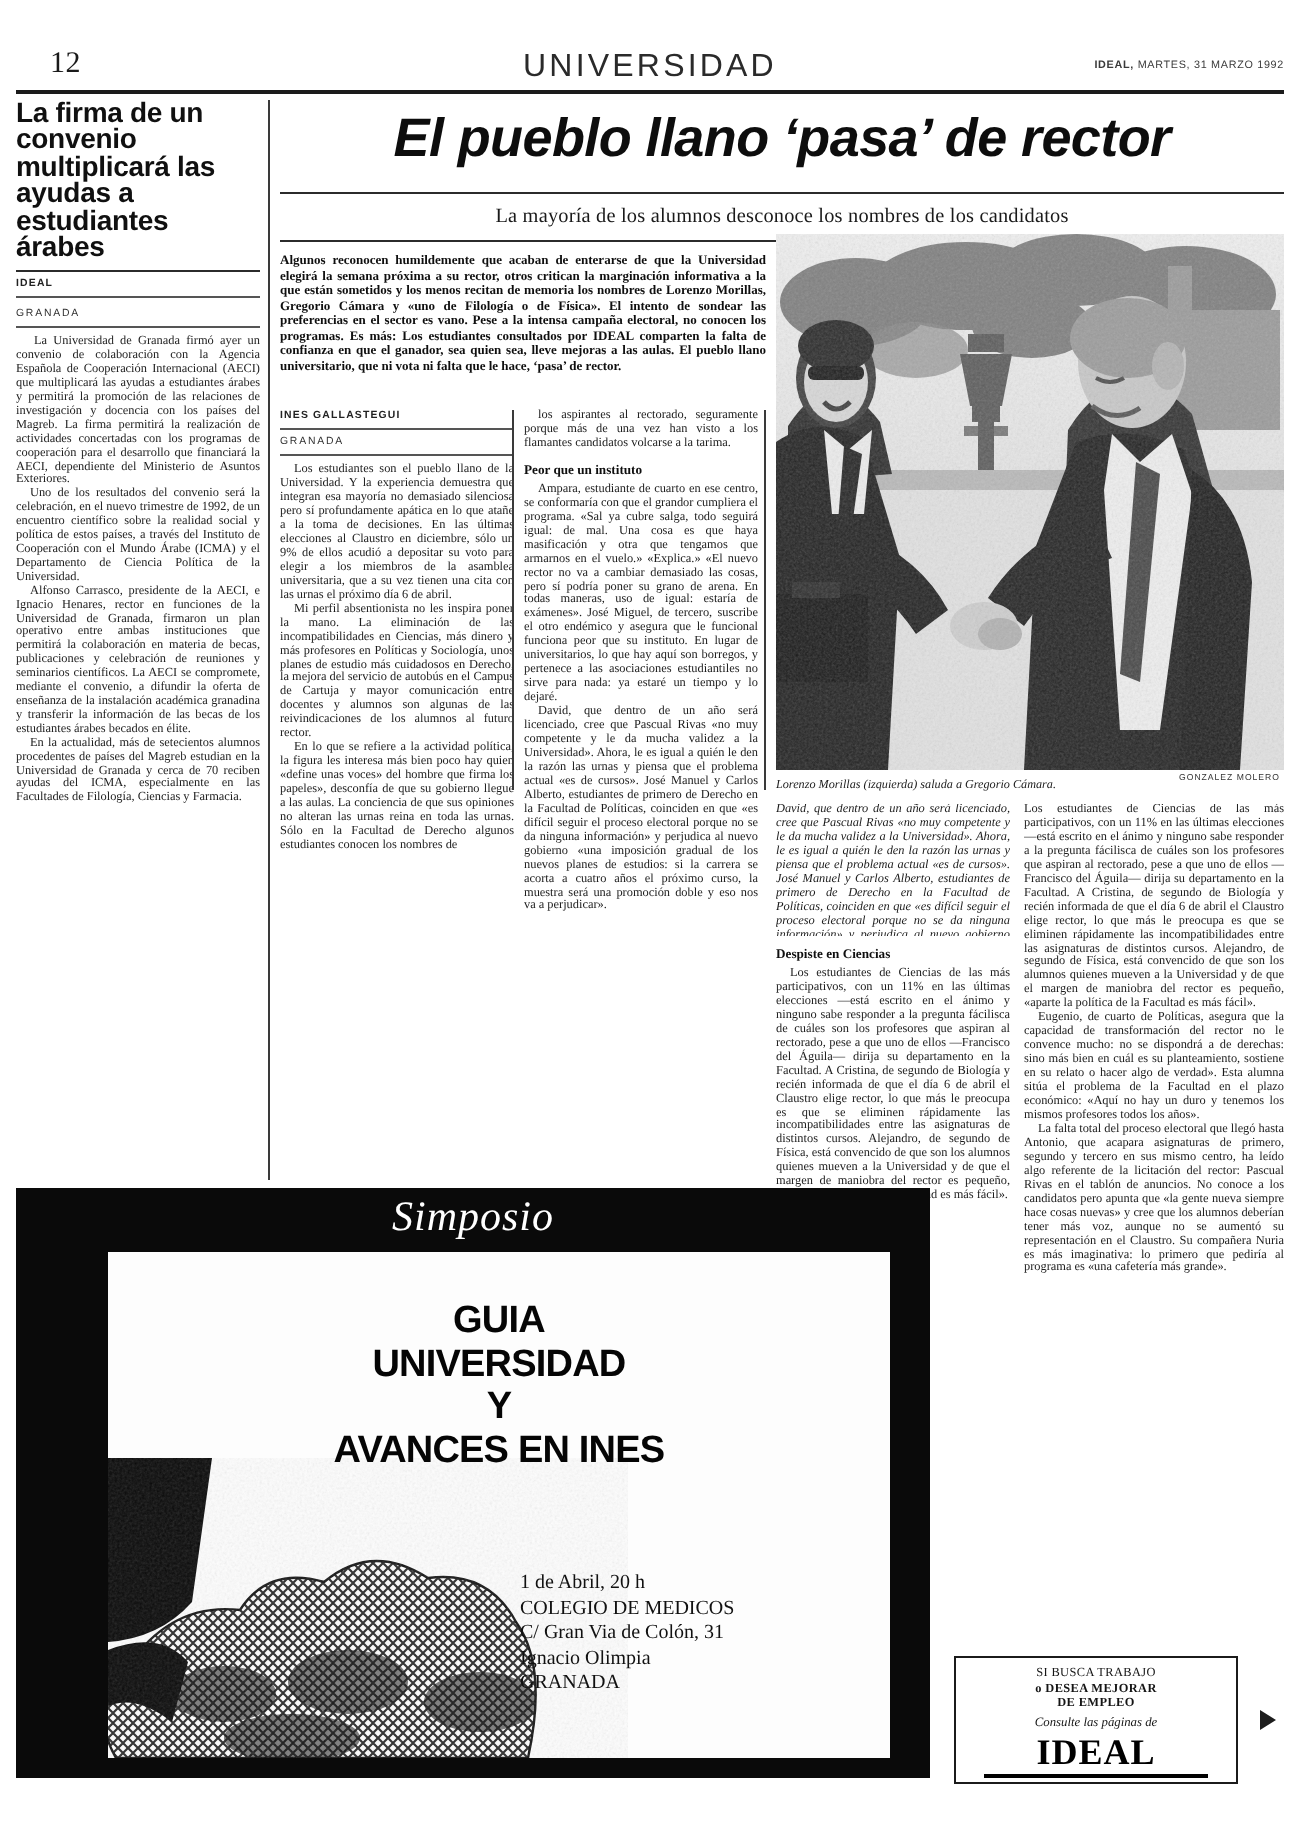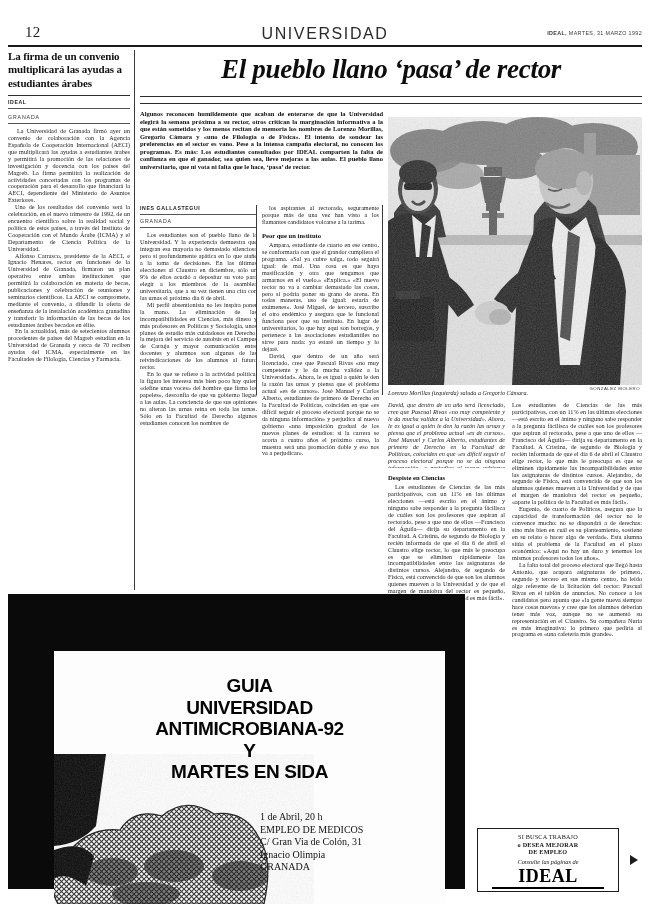--- a/index.html
+++ b/index.html
@@ -17,36 +17,36 @@
   .folio{position:absolute;left:17px;top:0;font-family:"Liberation Serif",serif;font-size:15px;letter-spacing:.2px;color:#1a1a1a;}
   .section-name{position:absolute;left:0;right:0;top:1px;text-align:center;
     font-family:"Liberation Sans",sans-serif;font-size:16px;letter-spacing:1.6px;color:#2a2a2a;}
   .edition{position:absolute;right:0;top:6px;font-family:"Liberation Sans",sans-serif;
     font-size:5.4px;letter-spacing:.35px;color:#3a3a3a;white-space:nowrap;}
   .edition b{font-weight:bold;}
   .rule-main{position:absolute;left:8px;top:45px;width:634px;height:1.6px;background:#1b1b1b;}
 
   
   .rail{position:absolute;left:8px;top:50px;width:122px;}
-  .rail-hl{font-family:Liberation Serif, serif;font-weight:bold;font-size:11px;
+  .rail-hl{font-family:Liberation Sans, sans-serif;font-weight:bold;font-size:14px;
     line-height:13.4px;letter-spacing:-.15px;color:#101010;}
   .rail-rule{width:100%;height:.8px;background:#2b2b2b;margin:5px 0 3px;}
   .kicker{font-family:"Liberation Sans",sans-serif;font-size:5.2px;font-weight:bold;
     letter-spacing:.6px;color:#222;margin-bottom:3px;}
   .dateline{font-family:"Liberation Sans",sans-serif;font-size:5.2px;letter-spacing:.9px;color:#333;}
   .rail-rule2{width:100%;height:.6px;background:#555;margin:3px 0 5px;}
   .rail-body p{margin:0;text-indent:7px;font-size:6.2px;line-height:6.9px;
     text-align:justify;color:#1c1c1c;hyphens:auto;}
   .rail-body p.first{text-indent:9px;}
 
   .vrule{position:absolute;background:#3a3a3a;width:.7px;}
 
   
   .main{position:absolute;left:140px;top:50px;width:502px;}
-  .headline{font-family:Liberation Serif, serif;font-style:italic;font-weight:bold;
+  .headline{font-family:Liberation Sans, sans-serif;font-style:italic;font-weight:bold;
     font-size:27px;line-height:30px;text-align:center;letter-spacing:-.3px;color:#0d0d0d;margin:4px 0 12px;}
   .hl-rule{width:100%;height:.7px;background:#2b2b2b;margin:10px 0 6px;}
   .subhead{font-family:"Liberation Serif",serif;font-size:10.2px;text-align:center;
     letter-spacing:.1px;color:#1a1a1a;}
   .hl-rule2{width:100%;height:.7px;background:#2b2b2b;margin:6px 0 7px;}
 
   .lead{width:243px;}
   .lead p{margin:0;font-family:"Liberation Serif",serif;font-weight:bold;font-size:6.5px;
     line-height:7.5px;text-align:justify;color:#0f0f0f;}
 
@@ -71,21 +71,21 @@
     letter-spacing:.6px;color:#222;}
   .byline-rule{width:100%;height:.6px;background:#555;margin:3px 0 3px;}
   .place{font-family:"Liberation Sans",sans-serif;font-size:5.2px;letter-spacing:.9px;color:#333;}
   .place-rule{width:100%;height:.6px;background:#555;margin:3px 0 5px;}
 
   
   .ad{position:absolute;left:8px;top:594px;width:457px;height:295px;background:#0a0a0a;}
   .ad-script{position:absolute;left:0;right:0;top:2px;text-align:center;
     font-family:"Liberation Serif",serif;font-style:italic;font-size:21px;color:#fff;
     letter-spacing:.5px;}
-  .ad-white{position:absolute;left:46px;top:32px;width:391px;height:253px;background:#fdfdfd;overflow:hidden;margin-top:25px;}
+  .ad-white{position:absolute;left:46px;top:32px;width:391px;height:253px;background:#fdfdfd;overflow:hidden;}
   .ad-title{position:relative;z-index:3;padding-top:24px;text-align:center;
     font-family:"Liberation Sans",sans-serif;font-weight:bold;font-size:19px;line-height:21.5px;
     letter-spacing:-.4px;color:#050505;}
   .ad-addr{position:absolute;left:206px;top:160px;z-index:4;
     font-family:Liberation Serif, serif;font-size:10px;line-height:12.6px;color:#111;}
   .ad-hands{position:absolute;left:0;bottom:0;width:260px;height:150px;z-index:2;}
 
   
   .clsf{position:absolute;left:477px;top:828px;width:140px;height:62px;
     border:1px solid #1b1b1b;background:#fff;}
@@ -127,20 +127,21 @@
       <p>Uno de los resultados del convenio será la celebración, en el nuevo trimestre de 1992, de un encuentro científico sobre la realidad social y política de estos países, a través del Instituto de Cooperación con el Mundo Árabe (ICMA) y el Departamento de Ciencia Política de la Universidad.</p>
       <p>Alfonso Carrasco, presidente de la AECI, e Ignacio Henares, rector en funciones de la Universidad de Granada, firmaron un plan operativo entre ambas instituciones que permitirá la colaboración en materia de becas, publicaciones y celebración de reuniones y seminarios científicos. La AECI se compromete, mediante el convenio, a difundir la oferta de enseñanza de la instalación académica granadina y transferir la información de las becas de los estudiantes árabes becados en élite.</p>
       <p>En la actualidad, más de setecientos alumnos procedentes de países del Magreb estudian en la Universidad de Granada y cerca de 70 reciben ayudas del ICMA, especialmente en las Facultades de Filología, Ciencias y Farmacia.</p>
     </div>
   </div>
   <div class="vrule" style="left:134px;top:50px;height:540px;"></div>
 
   <div class="main">
     <h1 class="headline">El pueblo llano ‘pasa’ de rector</h1>
     <div class="hl-rule"></div>
+    <div class="subhead">La mayoría de los alumnos desconoce los nombres de los candidatos</div>
     <div class="hl-rule2"></div>
     <div class="lead">
       <p>Algunos reconocen humildemente que acaban de enterarse de que la Universidad elegirá la semana próxima a su rector, otros critican la marginación informativa a la que están sometidos y los menos recitan de memoria los nombres de Lorenzo Morillas, Gregorio Cámara y «uno de Filología o de Física». El intento de sondear las preferencias en el sector es vano. Pese a la intensa campaña electoral, no conocen los programas. Es más: Los estudiantes consultados por IDEAL comparten la falta de confianza en que el ganador, sea quien sea, lleve mejoras a las aulas. El pueblo llano universitario, que ni vota ni falta que le hace, ‘pasa’ de rector.</p>
     </div>
   </div>
 
   <div class="photo">
     <svg width="254" height="268" viewBox="0 0 254 268">
       <defs>
         <filter id="grain">
@@ -261,33 +262,33 @@
   <div class="col" style="left:512px;top:402px;width:130px;">
     <p class="noind" style="max-height:118px;overflow:hidden;">Los estudiantes de Ciencias de las más participativos, con un 11% en las últimas elecciones —está escrito en el ánimo y ninguno sabe responder a la pregunta fácilisca de cuáles son los profesores que aspiran al rectorado, pese a que uno de ellos —Francisco del Águila— dirija su departamento en la Facultad. A Cristina, de segundo de Biología y recién informada de que el día 6 de abril el Claustro elige rector, lo que más le preocupa es que se eliminen rápidamente las incompatibilidades entre las asignaturas de distintos cursos. Alejandro, de segundo de Física, está convencido de que son los alumnos quienes mueven a la Universidad y de que el margen de maniobra del rector es pequeño, «aparte la política de la Facultad es más fácil».</p>
     <p>Eugenio, de cuarto de Políticas, asegura que la capacidad de transformación del rector no le convence mucho: no se dispondrá a de derechas: sino más bien en cuál es su planteamiento, sostiene en su relato o hacer algo de verdad». Esta alumna sitúa el problema de la Facultad en el plazo económico: «Aquí no hay un duro y tenemos los mismos profesores todos los años».</p>
     <p>La falta total del proceso electoral que llegó hasta Antonio, que acapara asignaturas de primero, segundo y tercero en sus mismo centro, ha leído algo referente de la licitación del rector: Pascual Rivas en el tablón de anuncios. No conoce a los candidatos pero apunta que «la gente nueva siempre hace cosas nuevas» y cree que los alumnos deberían tener más voz, aunque no se aumentó su representación en el Claustro. Su compañera Nuria es más imaginativa: lo primero que pediría al programa es «una cafetería más grande».</p>
   </div>
 
   <div class="vrule" style="left:256px;top:205px;height:190px;"></div>
   <div class="vrule" style="left:382px;top:205px;height:190px;"></div>
 
   <div class="ad">
+    <div class="ad-script">Simposio</div>
     <div class="ad-white">
 
       <div class="ad-title">
         <div>GUIA</div>
         <div>UNIVERSIDAD</div>
-        <div>ANTIMICROBIANA-92</div>
         <div>Y</div>
-        <div>MARTES EN SIDA</div>
+        <div>AVANCES EN INES</div>
       </div>
 
       <div class="ad-addr">
         <div>1 de Abril, 20 h</div>
-        <div>EMPLEO DE MEDICOS</div>
+        <div>COLEGIO DE MEDICOS</div>
         <div>C/ Gran Via de Colón, 31</div>
         <div>Ignacio Olimpia</div>
         <div>GRANADA</div>
       </div>
 
       <svg class="ad-hands" viewBox="0 0 260 150">
         <defs>
           <filter id="adg">
             <feTurbulence type="fractalNoise" baseFrequency="0.8" numOctaves="3" result="n"></feTurbulence>
             <feColorMatrix in="n" type="saturate" values="0"></feColorMatrix>

